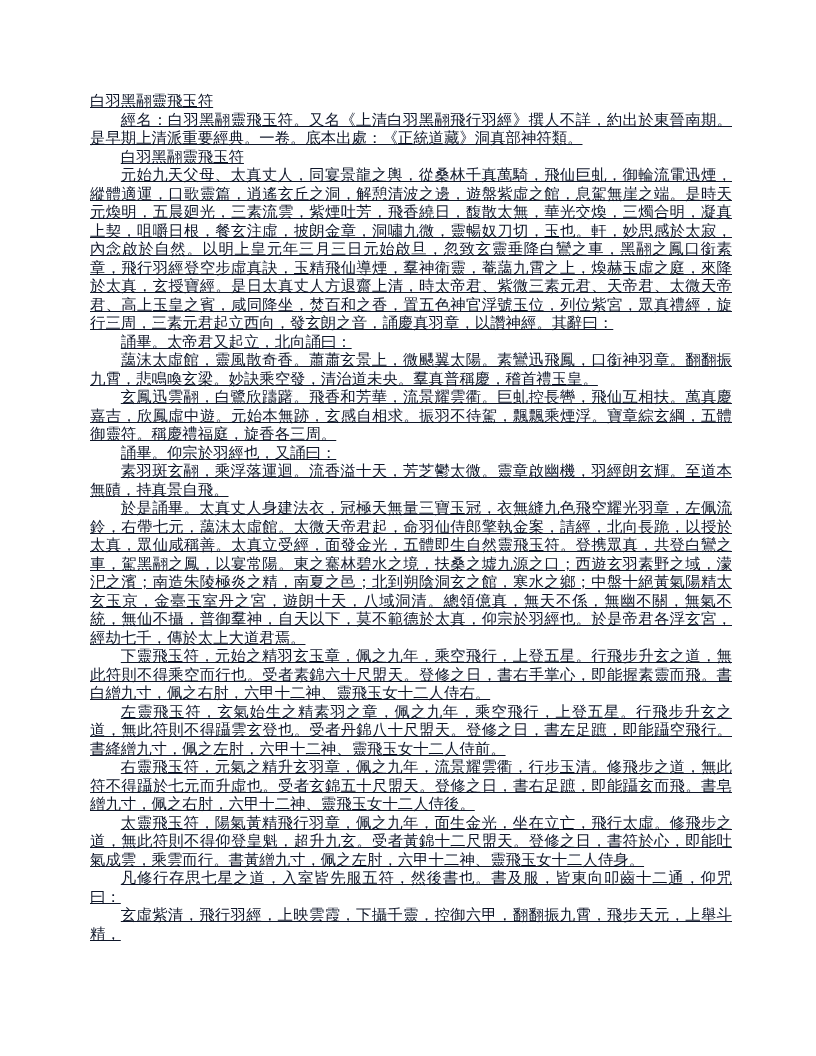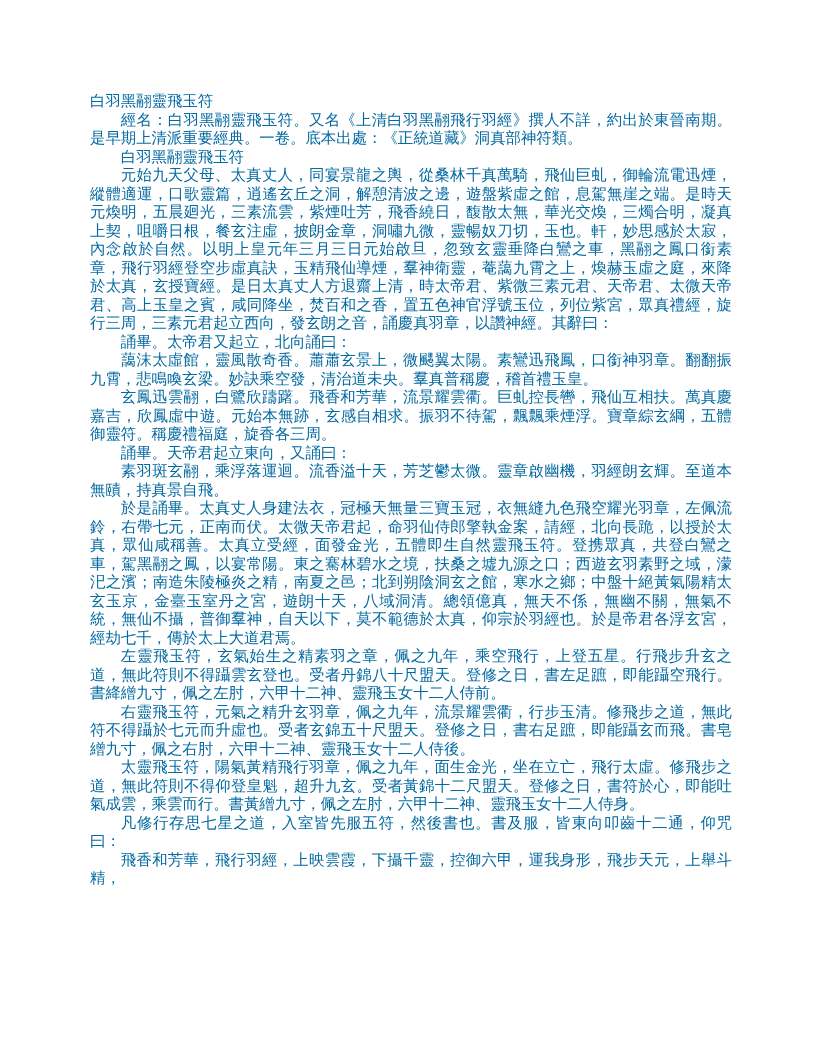--- a/index.html
+++ b/index.html
@@ -15,23 +15,24 @@
     overflow: hidden;
   }
   .text-col {
     position: absolute;
     left: 90px;
     top: 92px;
     width: 642px;
     font-family: "Liberation Serif", "DejaVu Serif", serif;
     font-size: 15.4px;
     line-height: 18.5px;
-    color: #0369a1;
+    color: #0f172a;
     text-align: justify;
     text-justify: inter-ideograph;
+    text-decoration: underline;
   }
   .text-col p {
     margin: 0;
     padding: 0;
   }
   .text-col p.indent {
     text-indent: 2em;
   }
 </style>
 </head>
@@ -39,22 +40,23 @@
 
 <div class="page">
   <div class="text-col" id="text-column">
       <p>白羽黑翮靈飛玉符</p>
       <p class="indent">經名：白羽黑翮靈飛玉符。又名《上清白羽黑翮飛行羽經》撰人不詳，約出於東晉南期。是早期上清派重要經典。一卷。底本出處：《正統道藏》洞真部神符類。</p>
       <p class="indent">白羽黑翮靈飛玉符</p>
       <p class="indent">元始九天父母、太真丈人，同宴景龍之輿，從桑林千真萬騎，飛仙巨虬，御輪流電迅煙，縱體適運，口歌靈篇，逍遙玄丘之洞，解憩清波之邊，遊盤紫虛之館，息駕無崖之端。是時天元煥明，五晨廻光，三素流雲，紫煙吐芳，飛香繞日，馥散太無，華光交煥，三燭合明，凝真上契，咀嚼日根，餐玄注虛，披朗金章，洞嘯九微，靈暢奴刀切，玉也。軒，妙思感於太寂，內念啟於自然。以明上皇元年三月三日元始啟旦，忽致玄靈垂降白鸞之車，黑翮之鳳口銜素章，飛行羽經登空步虛真訣，玉精飛仙導煙，羣神衛靈，菴藹九霄之上，煥赫玉虛之庭，來降於太真，玄授寶經。是日太真丈人方退齋上清，時太帝君、紫微三素元君、天帝君、太微天帝君、高上玉皇之賓，咸同降坐，焚百和之香，置五色神官浮號玉位，列位紫宮，眾真禮經，旋行三周，三素元君起立西向，發玄朗之音，誦慶真羽章，以讚神經。其辭曰：</p>
       <p class="indent">誦畢。太帝君又起立，北向誦曰：</p>
       <p class="indent">藹沫太虛館，靈風散奇香。蕭蕭玄景上，微颸翼太陽。素鸞迅飛鳳，口銜神羽章。翻翻振九霄，悲鳴喚玄梁。妙訣乘空發，清治道未央。羣真普稱慶，稽首禮玉皇。</p>
       <p class="indent">玄鳳迅雲翮，白鷺欣躊躇。飛香和芳華，流景耀雲衢。巨虬控長轡，飛仙互相扶。萬真慶嘉吉，欣鳳虛中遊。元始本無跡，玄感自相求。振羽不待駕，飄飄乘煙浮。寶章綜玄綱，五體御靈符。稱慶禮福庭，旋香各三周。</p>
-      <p class="indent">誦畢。天帝君起立東向，又誦曰：</p>
+      <p class="indent">誦畢。仰宗於羽經也，又誦曰：</p>
       <p class="indent">素羽斑玄翮，乘浮落運迴。流香溢十天，芳芝鬱太微。靈章啟幽機，羽經朗玄輝。至道本無賾，持真景自飛。</p>
-      <p class="indent">於是誦畢。太真丈人身建法衣，冠極天無量三寶玉冠，衣無縫九色飛空耀光羽章，左佩流鈴，右帶七元，正南而伏。太微天帝君起，命羽仙侍郎擎執金案，請經，北向長跪，以授於太真，眾仙咸稱善。太真立受經，面發金光，五體即生自然靈飛玉符。登携眾真，共登白鸞之車，駕黑翮之鳳，以宴常陽。東之騫林碧水之境，扶桑之墟九源之口；西遊玄羽素野之域，濛汜之濱；南造朱陵極炎之精，南夏之邑；北到朔陰洞玄之館，寒水之鄉；中盤十絕黃氣陽精太玄玉京，金臺玉室丹之宮，遊朗十天，八域洞清。總領億真，無天不係，無幽不關，無氣不統，無仙不攝，普御羣神，自天以下，莫不範德於太真，仰宗於羽經也。於是帝君各浮玄宮，經劫七千，傳於太上大道君焉。</p>
+      <p class="indent">於是誦畢。太真丈人身建法衣，冠極天無量三寶玉冠，衣無縫九色飛空耀光羽章，左佩流鈴，右帶七元，藹沫太虛館。太微天帝君起，命羽仙侍郎擎執金案，請經，北向長跪，以授於太真，眾仙咸稱善。太真立受經，面發金光，五體即生自然靈飛玉符。登携眾真，共登白鸞之車，駕黑翮之鳳，以宴常陽。東之騫林碧水之境，扶桑之墟九源之口；西遊玄羽素野之域，濛汜之濱；南造朱陵極炎之精，南夏之邑；北到朔陰洞玄之館，寒水之鄉；中盤十絕黃氣陽精太玄玉京，金臺玉室丹之宮，遊朗十天，八域洞清。總領億真，無天不係，無幽不關，無氣不統，無仙不攝，普御羣神，自天以下，莫不範德於太真，仰宗於羽經也。於是帝君各浮玄宮，經劫七千，傳於太上大道君焉。</p>
+      <p class="indent">下靈飛玉符，元始之精羽玄玉章，佩之九年，乘空飛行，上登五星。行飛步升玄之道，無此符則不得乘空而行也。受者素錦六十尺盟天。登修之日，書右手掌心，即能握素靈而飛。書白繒九寸，佩之右肘，六甲十二神、靈飛玉女十二人侍右。</p>
       <p class="indent">左靈飛玉符，玄氣始生之精素羽之章，佩之九年，乘空飛行，上登五星。行飛步升玄之道，無此符則不得躡雲玄登也。受者丹錦八十尺盟天。登修之日，書左足蹠，即能躡空飛行。書絳繒九寸，佩之左肘，六甲十二神、靈飛玉女十二人侍前。</p>
       <p class="indent">右靈飛玉符，元氣之精升玄羽章，佩之九年，流景耀雲衢，行步玉清。修飛步之道，無此符不得躡於七元而升虛也。受者玄錦五十尺盟天。登修之日，書右足蹠，即能躡玄而飛。書皂繒九寸，佩之右肘，六甲十二神、靈飛玉女十二人侍後。</p>
       <p class="indent">太靈飛玉符，陽氣黃精飛行羽章，佩之九年，面生金光，坐在立亡，飛行太虛。修飛步之道，無此符則不得仰登皇魁，超升九玄。受者黃錦十二尺盟天。登修之日，書符於心，即能吐氣成雲，乘雲而行。書黃繒九寸，佩之左肘，六甲十二神、靈飛玉女十二人侍身。</p>
       <p class="indent">凡修行存思七星之道，入室皆先服五符，然後書也。書及服，皆東向叩齒十二通，仰咒曰：</p>
-      <p class="indent">飛香和芳華，飛行羽經，上映雲霞，下攝千靈，控御六甲，運我身形，飛步天元，上舉斗精，</p>
+      <p class="indent">玄虛紫清，飛行羽經，上映雲霞，下攝千靈，控御六甲，翻翻振九霄，飛步天元，上舉斗精，</p>
     </div>
 </div>
 
 </body></html>

